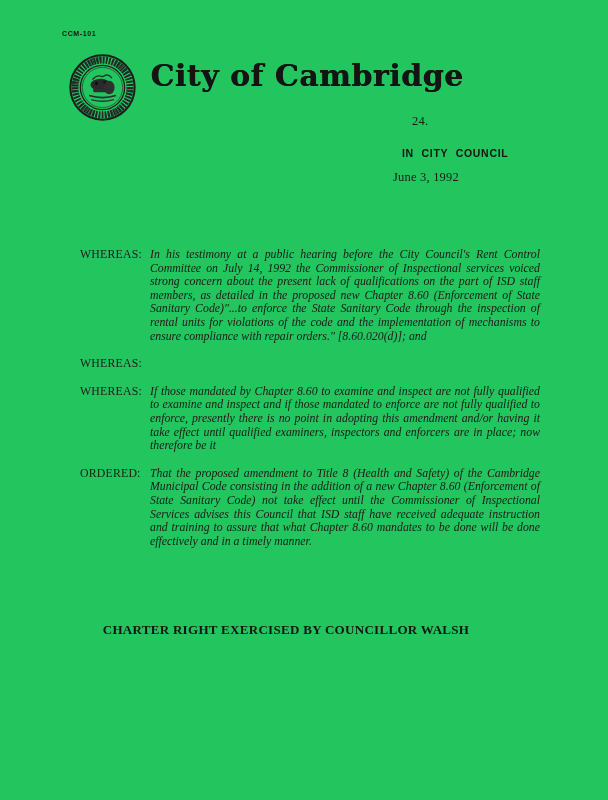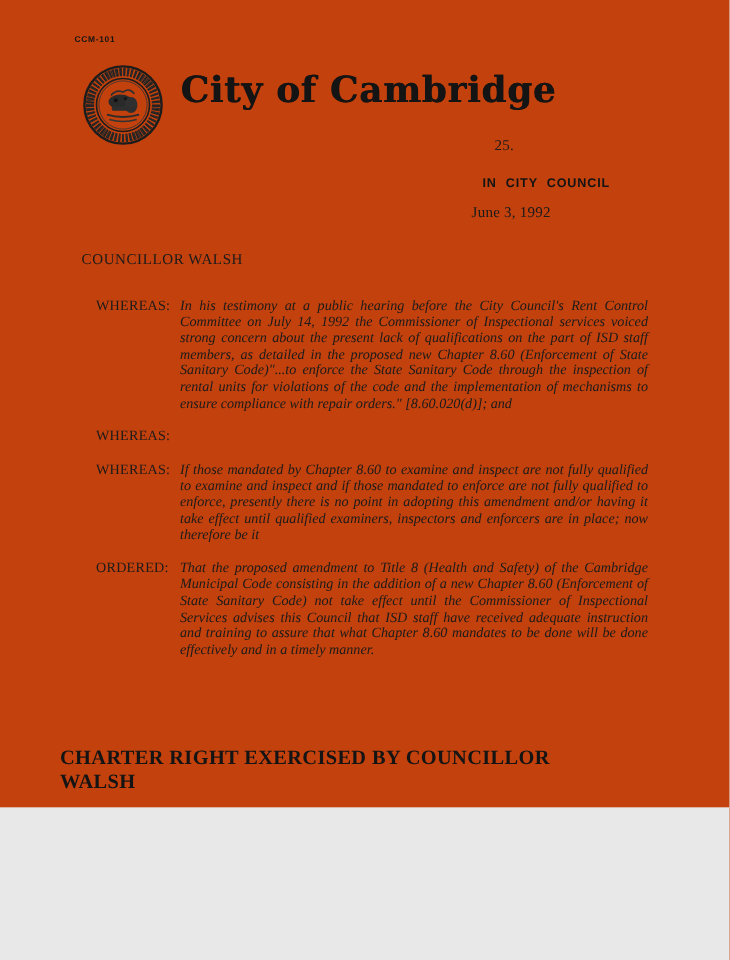--- a/index.html
+++ b/index.html
@@ -3,23 +3,23 @@
 <meta charset="utf-8">
 <style>
   html, body {
     margin: 0;
     padding: 0;
     background: #e8e8e8;
   }
   .page {
     position: relative;
     width: 608px;
-    height: 673px;
+    height: 800px;
     margin: 0 auto;
-    background: #c2410c;
+    background: #22c55e;
     overflow: hidden;
     font-family: "Liberation Serif", serif;
     color: #1b1b1b;
   }
   
   .page::after {
     content: "";
     position: absolute;
     inset: 0;
     pointer-events: none;
@@ -116,21 +116,22 @@
   .clause-text {
     flex: 1 1 auto;
     text-align: justify;
     font-style: italic;
   }
   .closing-line {
     position: absolute;
     left: 50px;
     top: 622px;
     width: 472px;
-    font-size: 17px;
+    text-align: center;
+    font-size: 13px;
     font-weight: bold;
     letter-spacing: 0.3px;
     color: #141414;
   }
 </style>
 </head>
 <body>
 
 <div class="page">
 
@@ -153,27 +154,26 @@
       <path d="M30 62 Q50 68 70 62" stroke="#2b2b2b" stroke-width="2.5" fill="none"></path>
       <path d="M33 68 Q50 73 67 68" stroke="#333" stroke-width="2" fill="none"></path>
       <path d="M35 38 Q42 30 50 34 Q58 28 64 36" stroke="#2f2f2f" stroke-width="2" fill="none"></path>
       <circle cx="41" cy="44" r="2.5" fill="#111"></circle>
       <circle cx="53" cy="42" r="2" fill="#161616"></circle>
     </svg>
   </div>
 
   <div class="doc-title">City of Cambridge</div>
 
-  <div class="item-number">25.</div>
+  <div class="item-number">24.</div>
 
   <div class="session-line">IN CITY COUNCIL</div>
 
   <div class="date-line">June 3, 1992</div>
 
-  <div class="sponsor">COUNCILLOR WALSH</div>
 
   <div class="clauses">
 
     <div class="clause">
       <div class="clause-label">WHEREAS:</div>
       <div class="clause-text">In his testimony at a public hearing before the City Council's Rent Control Committee on July 14, 1992 the Commissioner of Inspectional services voiced strong concern about the present lack of qualifications on the part of ISD staff members, as detailed in the proposed new Chapter 8.60 (Enforcement of State Sanitary Code)"...to enforce the State Sanitary Code through the inspection of rental units for violations of the code and the implementation of mechanisms to ensure compliance with repair orders." [8.60.020(d)]; and</div>
     </div>
 
     <div class="clause">
       <div class="clause-label">WHEREAS:</div>

